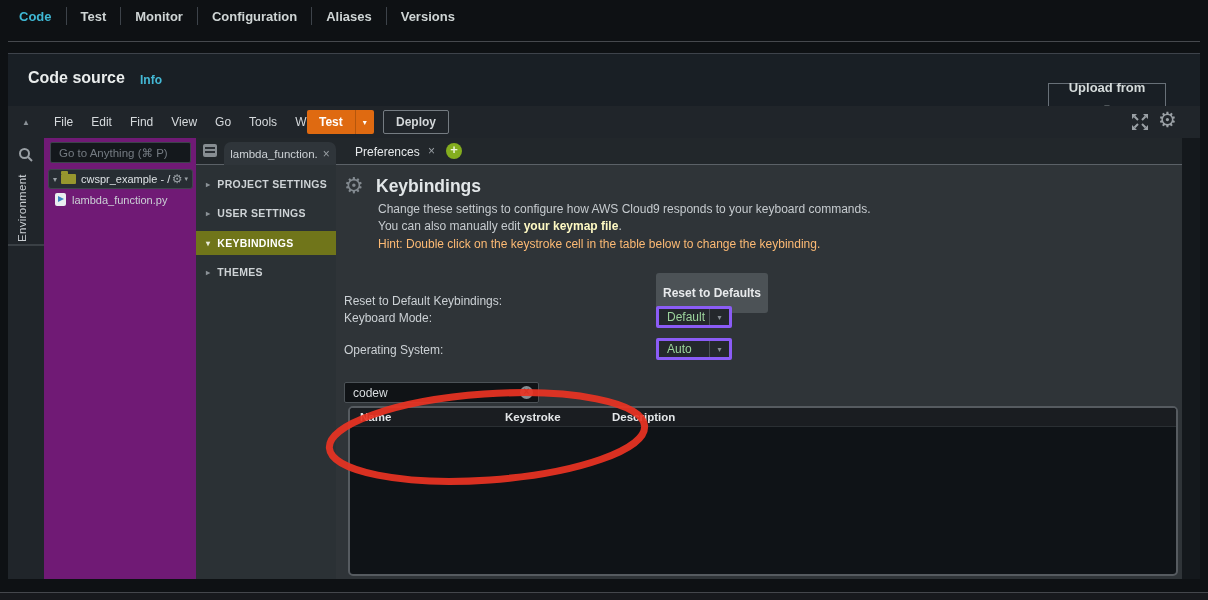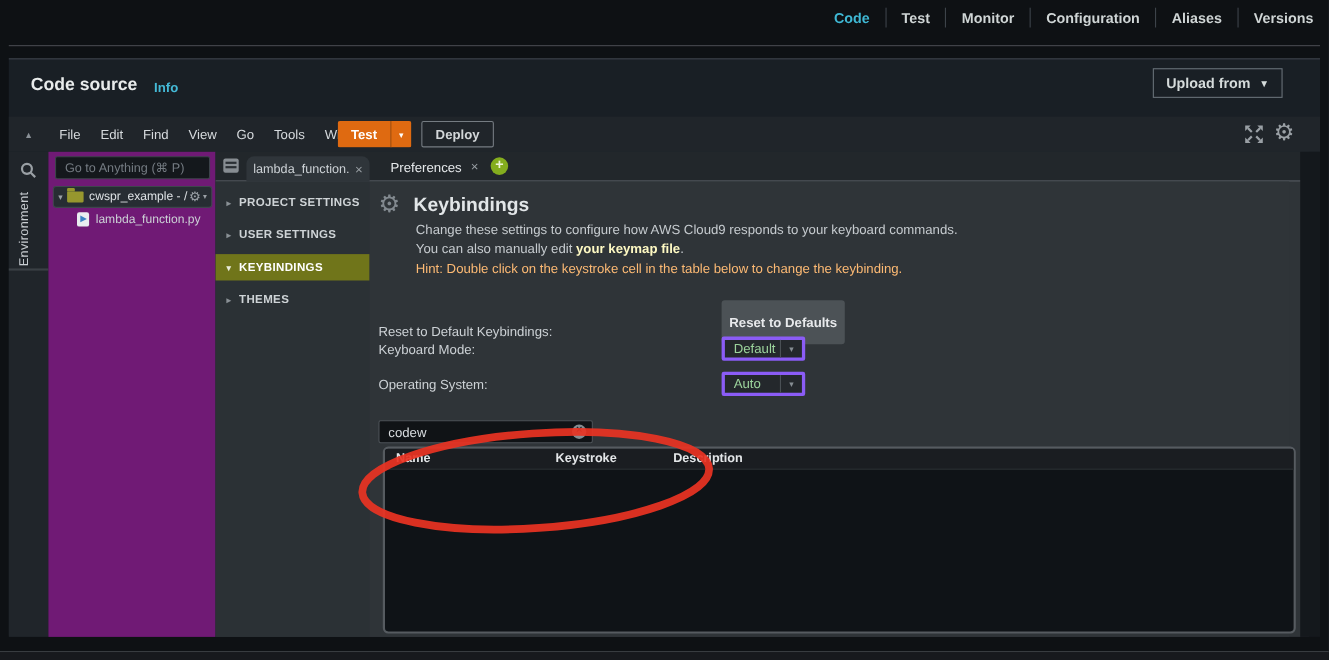--- a/index.html
+++ b/index.html
@@ -5,36 +5,36 @@
   * { margin:0; padding:0; box-sizing:border-box; }
   html,body { width:1208px; height:600px; }
   body {
     position:relative; overflow:hidden;
     background:#0e1114; color:#d5dadd;
     font-family:"Liberation Sans", sans-serif;
   }
 
   
   #topnav { position:absolute; left:0; top:0; width:100%; height:32px;
-    display:flex; align-items:center; padding-left:19px;justify-content:flex-end; }
+    display:flex; align-items:center; padding-left:19px; }
   .nav-tab { font-weight:bold; font-size:13px; color:#cfd5d5; padding:0 14px; cursor:pointer; white-space:nowrap; }
   .nav-tab.first { padding-left:0; }
   .nav-tab.active { color:#3fb8d4; }
   .nav-div { width:1px; height:18px; background:#3d434a; }
 
   #rule1 { position:absolute; left:8px; right:8px; top:41px; height:1px; background:#46494e; }
 
   
   #panel { position:absolute; left:8px; top:53px; width:1192px; height:525px;
     background:#191f25; border-top:1px solid #3e434b; }
   #cs-title { position:absolute; left:20px; top:15px; font-size:16px; font-weight:bold; color:#e9ecec; }
   #cs-info  { position:absolute; left:132px; top:19px; font-size:12px; font-weight:bold; color:#44b9d6; cursor:pointer; }
-  #upload-btn { position:absolute; left:1040px; top:8px; width:118px; height:27px;
+  #upload-btn { position:absolute; left:1040px; top:29px; width:118px; height:27px;
     border:1px solid #687078; border-radius:0; display:flex; align-items:center; justify-content:center;
-    gap:8px; font-size:13px; font-weight:bold; color:#d5dbdb; cursor:pointer; }
+    gap:8px; font-size:13px; font-weight:bold; color:#d5dbdb; cursor:pointer;flex-direction:column; }
   #upload-btn .caret { font-size:9px; color:#d5dbdb; }
 
   
   #menubar { position:absolute; left:0; top:52px; width:100%; height:32px; background:#20252a;
     display:flex; align-items:center; }
   #menubar .tri { margin-left:14px; font-size:8px; color:#8a9197; }
   #menus { display:flex; margin-left:15px; }
   .menu-item { font-size:12px; color:#d6dadd; padding:0 9px; cursor:pointer; }
   #test-btn { position:absolute; left:299px; top:4px; height:24px; display:flex; border-radius:2px; overflow:hidden; cursor:pointer; }
   #test-main { background:#df6a11; color:#ffffff; font-weight:bold; font-size:12px;
@@ -64,21 +64,21 @@
   #folder-row { position:absolute; left:4px; top:31px; width:145px; height:20px;
     background:#272d33; border:1px solid #3f464d; border-radius:3px;
     display:flex; align-items:center; padding:0 4px; cursor:pointer; }
   #folder-row .tri { font-size:8px; color:#9aa0a6; margin-right:4px; }
   .folder-ico { position:relative; width:15px; height:10px; background:#97972e; border-radius:1px; margin-right:5px; }
   .folder-ico::before { content:""; position:absolute; left:0; top:-3px; width:7px; height:3px;
     background:#97972e; border-radius:1px 1px 0 0; }
   #folder-label { font-size:11px; color:#dde1e4; white-space:nowrap; flex:1; }
   #folder-gear { font-size:12px; color:#9aa0a6; margin-right:2px; }
   #folder-caret { font-size:7px; color:#9aa0a6; }
-  #file-row { position:absolute; left:26px; top:55px; display:flex; align-items:center; cursor:pointer; }
+  #file-row { position:absolute; left:11px; top:55px; display:flex; align-items:center; cursor:pointer; }
   .py-ico { position:relative; width:11px; height:13px; background:#e9edf0; border-radius:2px; margin-right:6px; }
   .py-ico::before { content:""; position:absolute; left:3px; top:3px;
     border-left:6px solid #3b82c4; border-top:3.5px solid transparent; border-bottom:3.5px solid transparent; }
   #file-label { font-size:11px; color:#ccd1d6; }
 
   
   #editor { position:absolute; left:188px; top:84px; width:994px; height:441px; background:#2f3438; }
   #editor-gutter { position:absolute; left:1174px; top:84px; width:18px; height:441px; background:#14181c; }
   #tabstrip { position:absolute; left:0; top:0; width:100%; height:27px; background:#22272b;
     border-bottom:1px solid #5b6167; }

